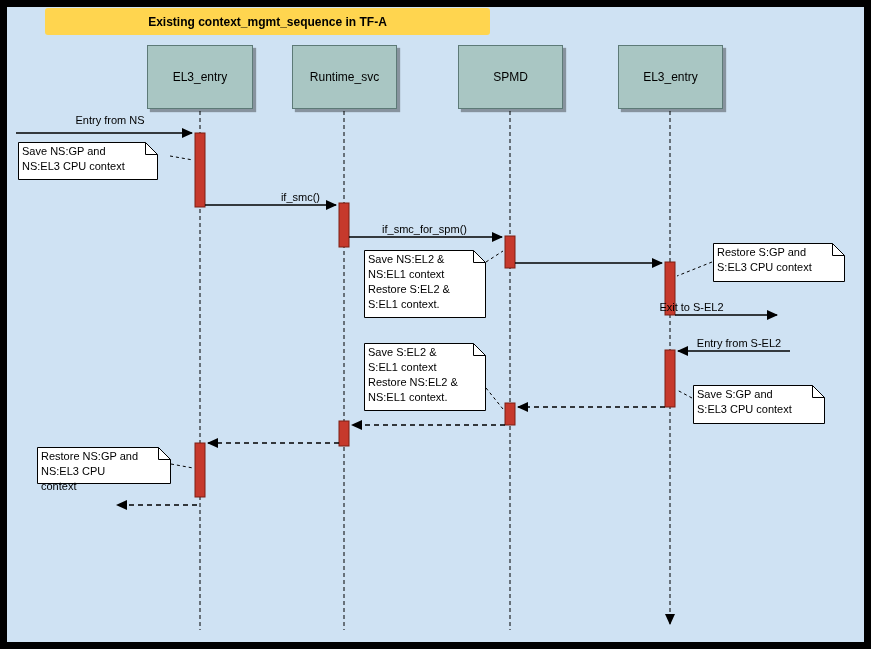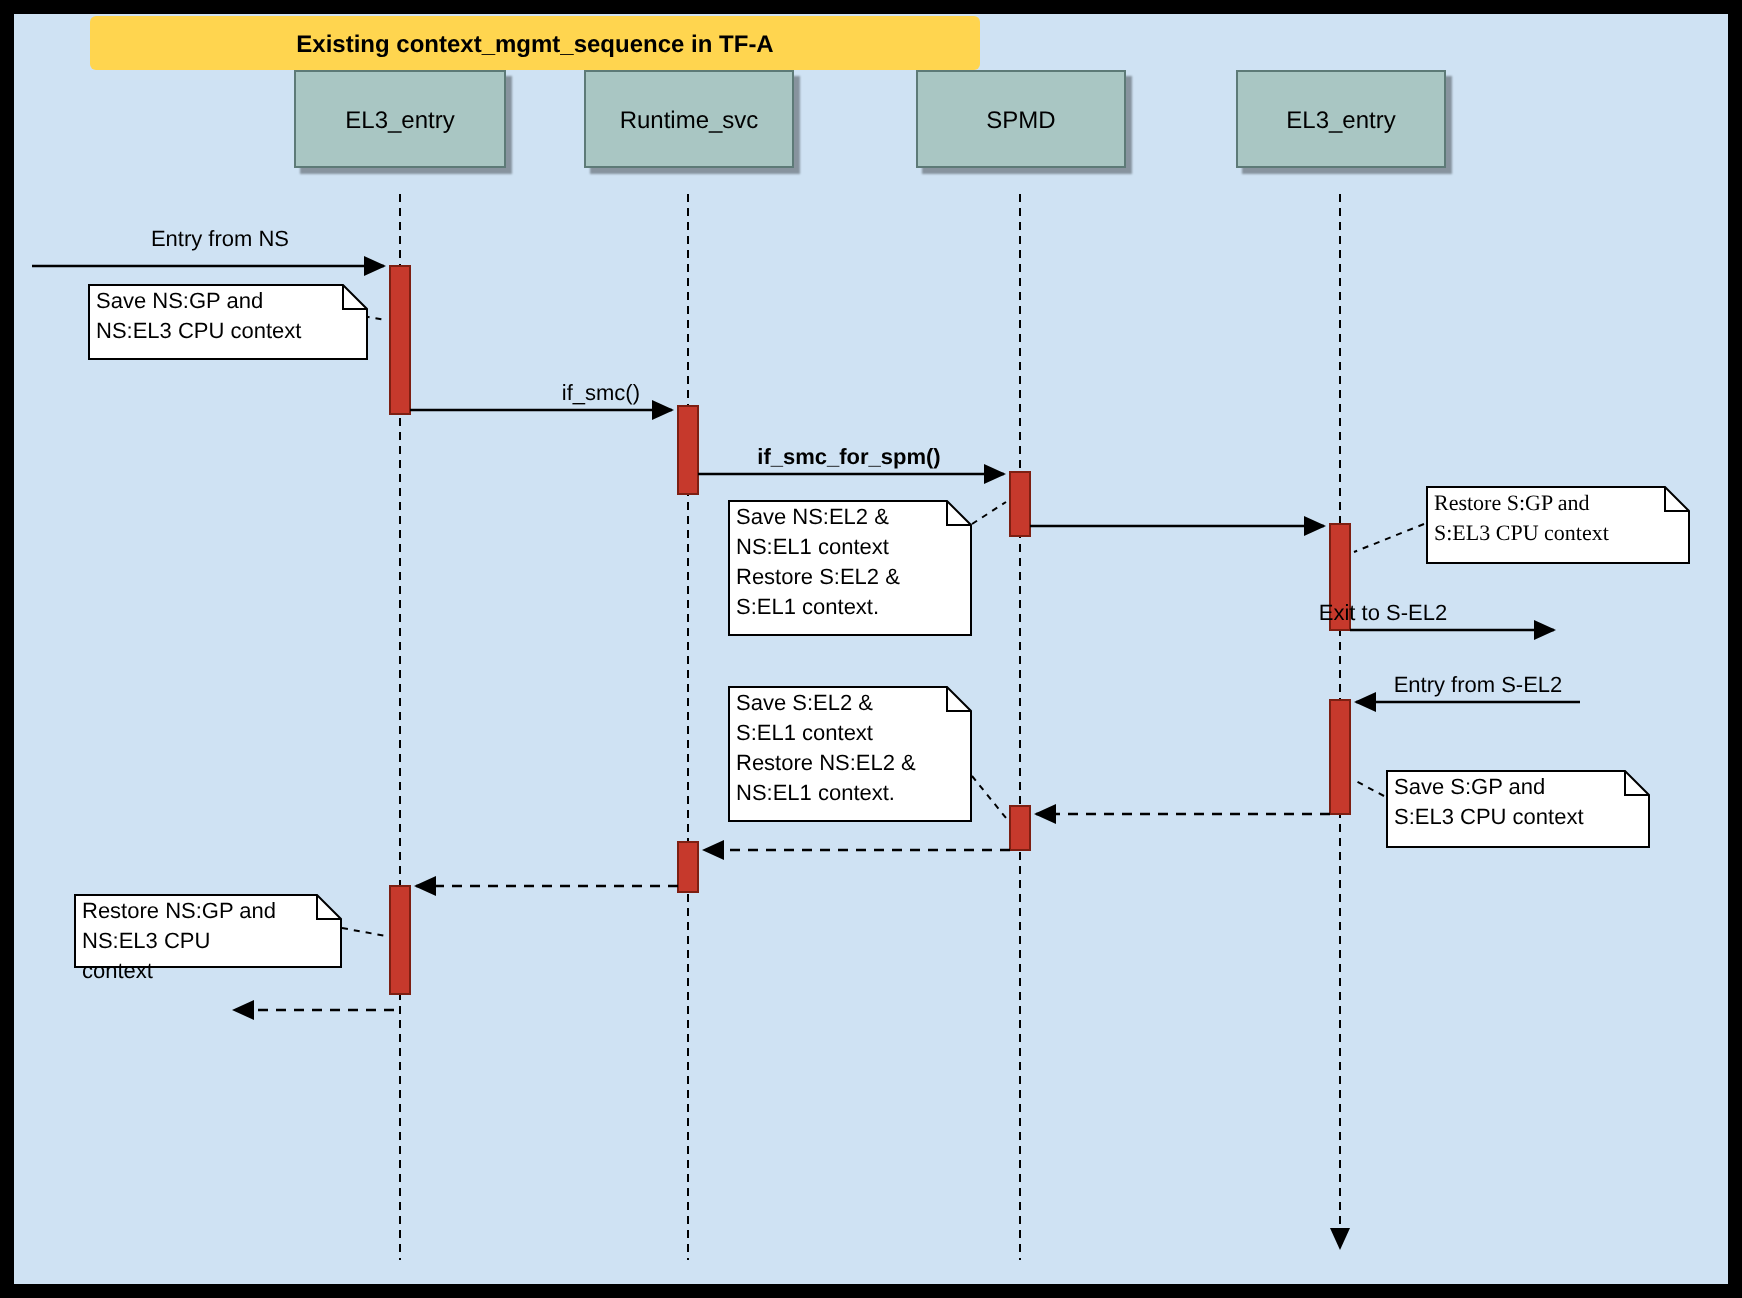--- a/index.html
+++ b/index.html
@@ -12,21 +12,21 @@
     color: #000000;
   }
   #border-overlay { position: absolute; inset: 0; border: 7px solid #000; pointer-events: none; z-index: 60; }
   #title {
     position: absolute; left: 45px; top: 8px; width: 445px; height: 27px;
     background: var(--title-fill, #ffd54f); border-radius: 3px;
     display: flex; align-items: center; justify-content: center;
     font-size: 12px; font-weight: bold; z-index: 5;
   }
   .participant {
-    position: absolute; top: 35px; width: 105px; height: 49px;
+    position: absolute; top: 45px; width: 105px; height: 64px;
     background: var(--participant-fill, #a9c6c3);
     border: 1px solid var(--participant-border, #5d7a77);
     box-shadow: 3px 3px 1px rgba(0,0,0,0.35);
     display: flex; align-items: center; justify-content: center;
     font-size: 12px; z-index: 5;
   }
   #svg-layer { position: absolute; inset: 0; z-index: 1; }
   .lifeline { stroke: var(--line-color, #000); stroke-width: 1; stroke-dasharray: 4 3; }
   .activation { fill: var(--activation-fill, #c6392c); stroke: var(--activation-border, #7d1f12); stroke-width: 1; }
   .msg { stroke: var(--line-color, #000); stroke-width: 1.3; fill: none; }
@@ -94,45 +94,45 @@
   </div>
   <div class="participant" style="left:292px;">
     <span>Runtime_svc</span>
   </div>
   <div class="participant" style="left:618px;">
     <span>EL3_entry</span>
   </div>
 
   <div class="msg-label" style="left:55px; top:114px; width:110px;">Entry from NS</div>
   <div class="msg-label" style="left:220px; top:191px; width:100px;text-align:right;">if_smc()</div>
-  <div class="msg-label" style="left:362px; top:223px; width:125px;font-weight:bold;">if_smc_for_spm()</div>
+  <div class="msg-label" style="left:362px; top:223px; width:125px;">if_smc_for_spm()</div>
   <div class="msg-label" style="left:639px; top:301px; width:105px;">Exit to S-EL2</div>
   <div class="msg-label" style="left:684px; top:337px; width:110px;">Entry from S-EL2</div>
 
-  <div class="note" style="left:44px; top:142px; width:140px; height:38px;">
+  <div class="note" style="left:18px; top:142px; width:140px; height:38px;">
     <svg width="140" height="38">
       <path class="note-path" d="M0.5,0.5 L127.5,0.5 L139.5,12.5 L139.5,37.5 L0.5,37.5 Z"></path>
       <path class="note-fold" d="M127.5,0.5 L127.5,12.5 L139.5,12.5"></path>
     </svg>
     <div class="note-text">Save NS:GP and
 NS:EL3 CPU context</div>
   </div>
 
   <div class="note" style="left:364px; top:250px; width:122px; height:68px;">
     <svg width="122" height="68">
       <path class="note-path" d="M0.5,0.5 L109.5,0.5 L121.5,12.5 L121.5,67.5 L0.5,67.5 Z"></path>
       <path class="note-fold" d="M109.5,0.5 L109.5,12.5 L121.5,12.5"></path>
     </svg>
     <div class="note-text">Save NS:EL2 &amp;
 NS:EL1 context
 Restore S:EL2 &amp;
 S:EL1 context.</div>
   </div>
 
-  <div class="note" style="left:713px; top:243px; width:132px; height:39px;font-family:Liberation Serif, serif;">
+  <div class="note" style="left:713px; top:243px; width:132px; height:39px;">
     <svg width="132" height="39">
       <path class="note-path" d="M0.5,0.5 L119.5,0.5 L131.5,12.5 L131.5,38.5 L0.5,38.5 Z"></path>
       <path class="note-fold" d="M119.5,0.5 L119.5,12.5 L131.5,12.5"></path>
     </svg>
     <div class="note-text">Restore S:GP and
 S:EL3 CPU context</div>
   </div>
 
   <div class="note" style="left:693px; top:385px; width:132px; height:39px;padding-left:32px;">
     <svg width="132" height="39">

